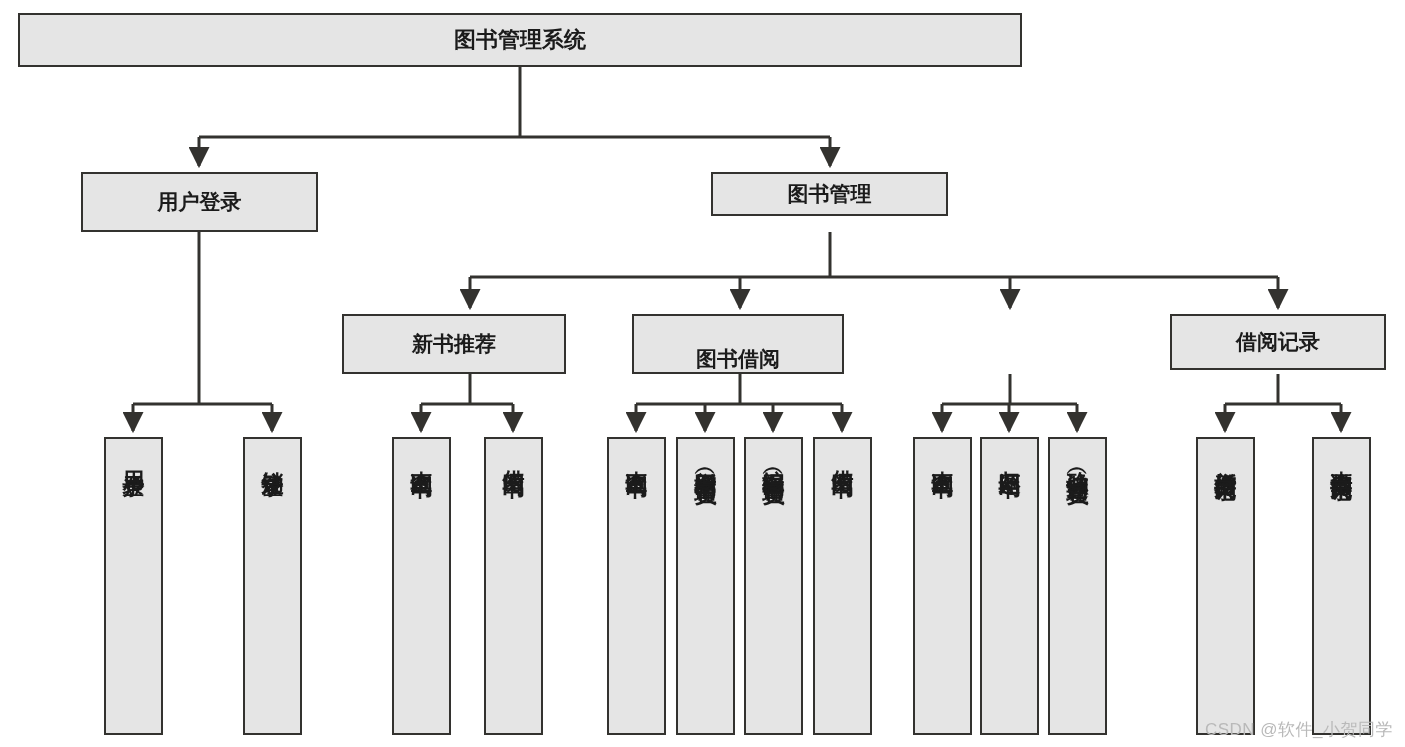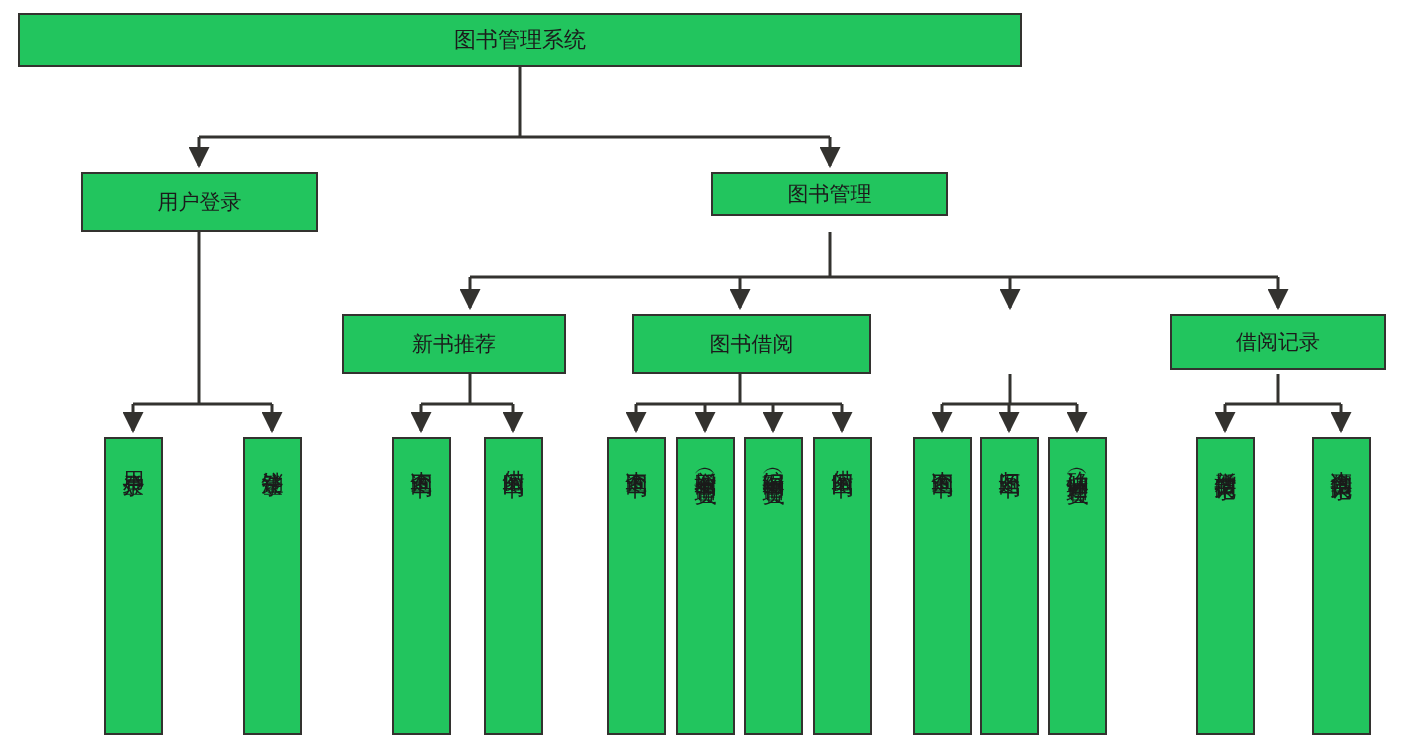--- a/index.html
+++ b/index.html
@@ -12,26 +12,27 @@
     position:relative;
   }
   #diagram{
     position:absolute;left:0;top:0;width:1405px;height:747px;
   }
   .svg-layer{position:absolute;left:0;top:0;width:1405px;height:747px;}
 
   .node{
     position:absolute;
     box-sizing:border-box;
-    background:#22c55e;
+    background:#e5e5e5;
     border:2px solid #33322f;
     display:flex;
     align-items:center;
     justify-content:center;
     color:#1b1b1b;
+    font-weight:bold;
   }
   .node .label{
     text-align:center;
     line-height:1.18;
     white-space:nowrap;
   }
   
   .node.h .label{font-size:21px;}
   .node.root .label{font-size:22px;}
 
@@ -123,21 +124,21 @@
   </div>
 
   <div class="node h" style="left:711px;top:172px;width:237px;height:44px;">
     <span class="label">图书管理</span>
   </div>
 
   <div class="node h" style="left:342px;top:314px;width:224px;height:60px;">
     <span class="label">新书推荐</span>
   </div>
 
-  <div class="node h" style="left:632px;top:314px;width:239px;height:60px;">
+  <div class="node h" style="left:632px;top:314px;width:212px;height:60px;align-items:flex-end;">
     <span class="label">图书借阅</span>
   </div>
 
 
   <div class="node h" style="left:1170px;top:314px;width:216px;height:56px;">
     <span class="label">借阅记录</span>
   </div>
 
   <div class="node v" style="left:104px;top:437px;width:59px;height:298px;">
     <span class="label">用户登录</span>
@@ -184,14 +185,15 @@
   </div>
 
   <div class="node v" style="left:1196px;top:437px;width:59px;height:298px;">
     <span class="label">新增借阅记录</span>
   </div>
 
   <div class="node v" style="left:1312px;top:437px;width:59px;height:298px;">
     <span class="label">查询借阅记录</span>
   </div>
 
+  <div class="watermark">CSDN @软件_小贺同学</div>
 
 </div>
 
 </body></html>

